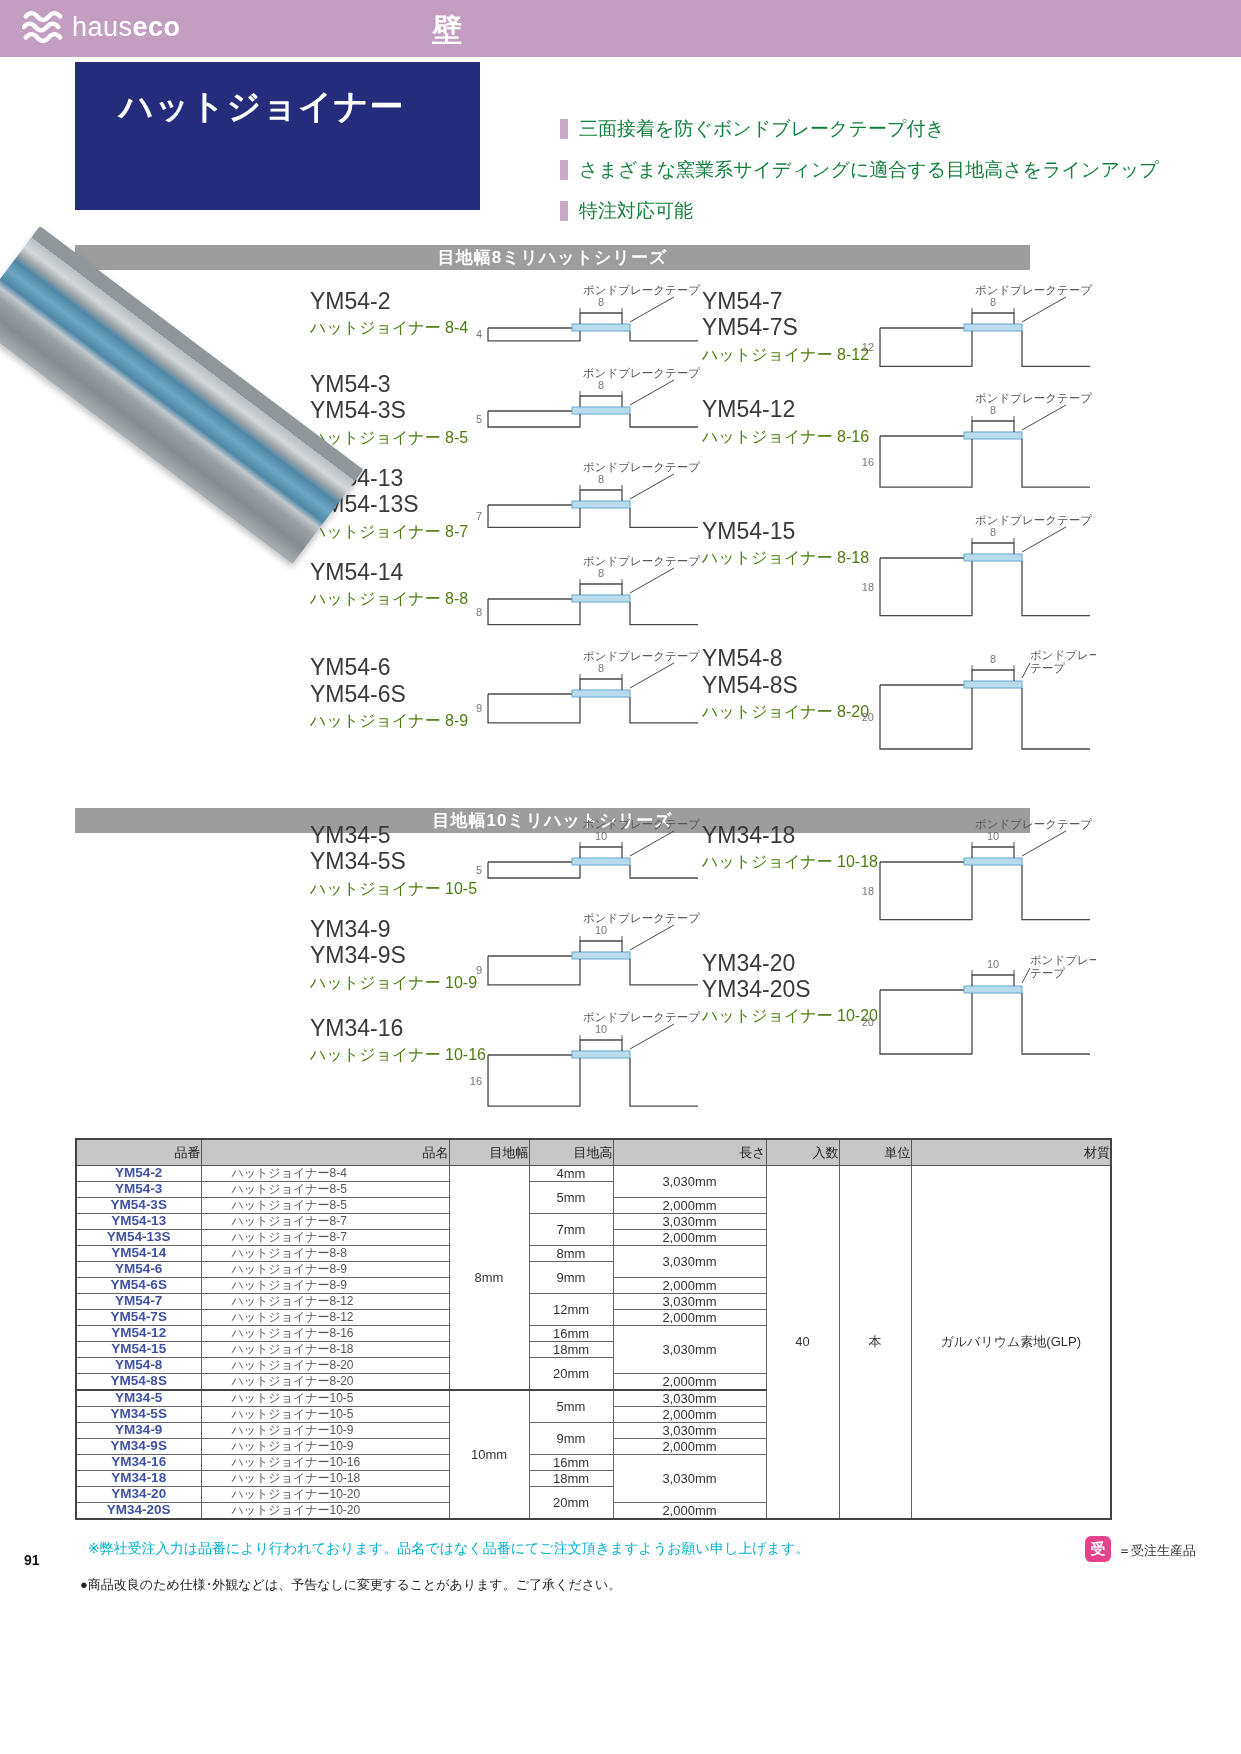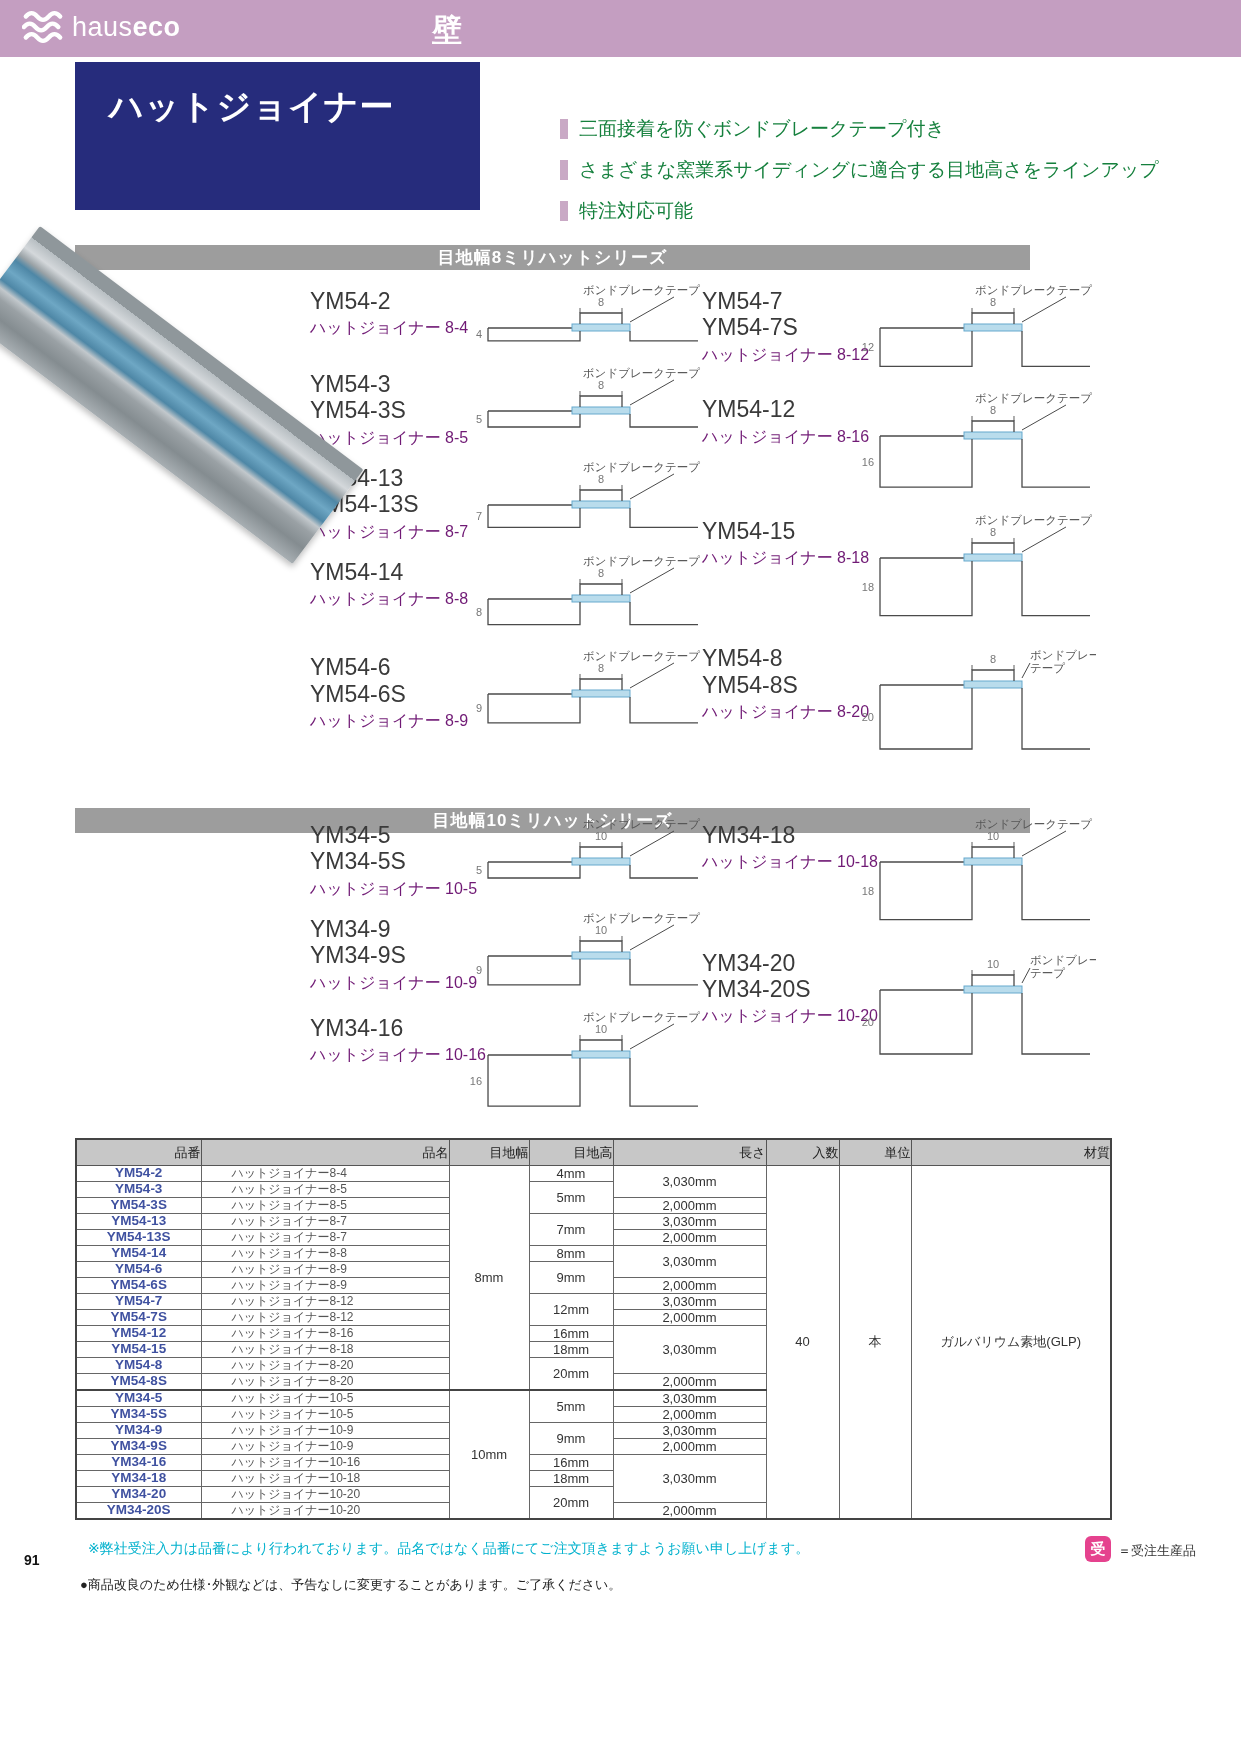--- a/index.html
+++ b/index.html
@@ -8,21 +8,21 @@
 
   
   .header-bar{position:absolute;left:0;top:0;width:1241px;height:57px;background:#c49ec1;padding-left:16px;}
   .brand{position:absolute;left:22px;top:7px;display:flex;align-items:center;gap:8px;}
   .brand-name{color:#fff;font-size:27px;letter-spacing:.5px;}
   .brand-name b{font-weight:bold;}
   .wall-label{position:absolute;left:432px;top:10px;color:#fff;font-size:30px;font-weight:bold;}
 
   
   .title-box{position:absolute;left:75px;top:62px;width:405px;height:148px;background:#262c7c;}
-  .page-title{color:#fff;font-size:34px;font-weight:bold;padding:22px 0 0 34px;letter-spacing:1px;}
+  .page-title{color:#fff;font-size:34px;font-weight:bold;padding:22px 0 0 44px;letter-spacing:1px;}
   .feature-list{position:absolute;left:560px;top:116px;}
   .feature-item{display:flex;align-items:center;margin-bottom:15px;}
   .feature-bullet{width:8px;height:20px;background:#c9a9c5;margin-right:11px;flex:0 0 auto;}
   .feature-text{font-size:19px;color:#15803d;text-align:right;}
 
   
   .product-photo{position:absolute;left:40px;top:226px;width:405px;height:118px;
     transform:rotate(37deg);transform-origin:0 0;z-index:5;border-radius:2px;
     background:linear-gradient(to bottom,
       #8f979b 0%, #8f979b 12%, #b7bec2 12%, #d4d8db 22%, #9aa2a6 30%,
@@ -37,21 +37,21 @@
   #bar-s10{top:808px;}
 
   
   .section-content{position:absolute;left:310px;display:flex;align-items:flex-start;}
   #sec-s8{top:282px;}
   #sec-s10{top:816px;}
   .p-col{width:392px;display:flex;flex-direction:column;}
   .product-card{display:flex;gap:8px;margin-bottom:10px;}
   .p-names{width:150px;padding-top:6px;flex:0 0 auto;}
   .p-code{font-size:23px;color:#3a3a3a;line-height:1.15;}
-  .p-name{font-size:16px;color:#701a75;margin-top:4px;white-space:nowrap;}
+  .p-name{font-size:16px;color:#4d7c0f;margin-top:4px;white-space:nowrap;}
   .p-diagram{flex:0 0 auto;}
   .prof{fill:none;stroke:#4a4a4a;stroke-width:1.3;}
   .tape{fill:#b9dcec;stroke:#66a9cd;stroke-width:1;}
   .dnum{font-size:11px;fill:#777;}
   .dlab{font-size:11.5px;fill:#555;}
   .dline{stroke:#4a4a4a;stroke-width:1;}
   .tick{stroke:#4a4a4a;stroke-width:.9;}
 
   
   .table-wrap{position:absolute;left:75px;top:1138px;}

